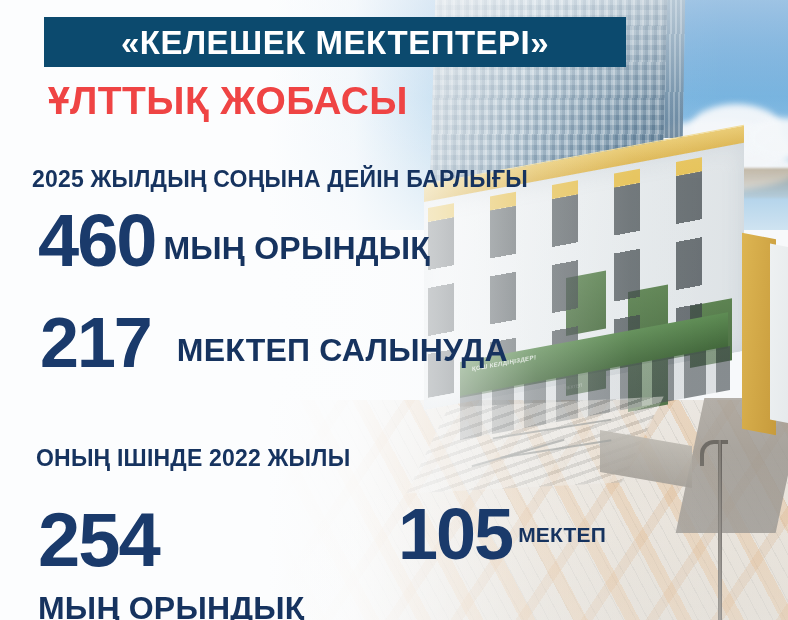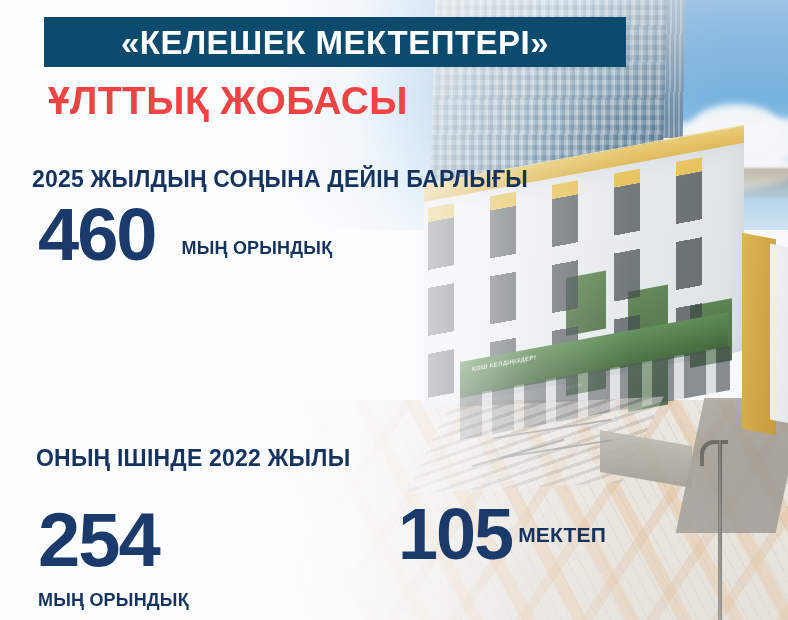--- a/index.html
+++ b/index.html
@@ -368,33 +368,33 @@
     color: #1a3a6b;
     font-weight: 700;
     font-size: 76px;
     line-height: .88;
     letter-spacing: -2px;
     white-space: nowrap;
   }
   .stat-label {
     color: #16335f;
     font-weight: 700;
-    font-size: 18px;
+    font-size: 32px;
     letter-spacing: .2px;
     white-space: nowrap;
   }
   .stat-label.two-line {
     font-size: 21px;
     line-height: 1.12;
     align-self: center;
     white-space: normal;
     text-align: left;
   }
 
-  .row-460 { left: 38px; top: 202px; gap: 26px; }
+  .row-460 { left: 38px; top: 208px; gap: 8px; align-items: flex-end; }
   .row-217 { left: 40px; top: 313px; gap: 26px; }
   .row-254 { left: 38px; top: 507px; gap: 20px; flex-direction: column; }
   .row-105 { left: 398px; top: 503px; gap: 6px; align-items: center; }
 
   .row-460 .big-num { font-size: 74px; }
   .row-217 .big-num { font-size: 70px; }
   .row-254 .big-num { font-size: 76px; }
   .row-105 .big-num { font-size: 72px; }
 
   .row-460 .stat-label { position: relative; top: -6px; }
@@ -459,20 +459,24 @@
 
     <div class="subtitle">ҰЛТТЫҚ ЖОБАСЫ</div>
 
     <div class="kicker kicker-1">2025 ЖЫЛДЫҢ СОҢЫНА ДЕЙІН БАРЛЫҒЫ</div>
 
     <div class="statrow row-460">
       <span class="big-num">460</span>
       <span class="stat-label">МЫҢ ОРЫНДЫҚ</span>
     </div>
 
+    <div class="statrow row-217">
+      <span class="big-num">217</span>
+      <span class="stat-label">МЕКТЕП САЛЫНУДА</span>
+    </div>
 
     <div class="kicker kicker-2">ОНЫҢ ІШІНДЕ 2022 ЖЫЛЫ</div>
 
     <div class="statrow row-254">
       <span class="big-num">254</span>
       <span class="stat-label">МЫҢ ОРЫНДЫҚ</span>
     </div>
 
     <div class="statrow row-105">
       <span class="big-num">105</span>

